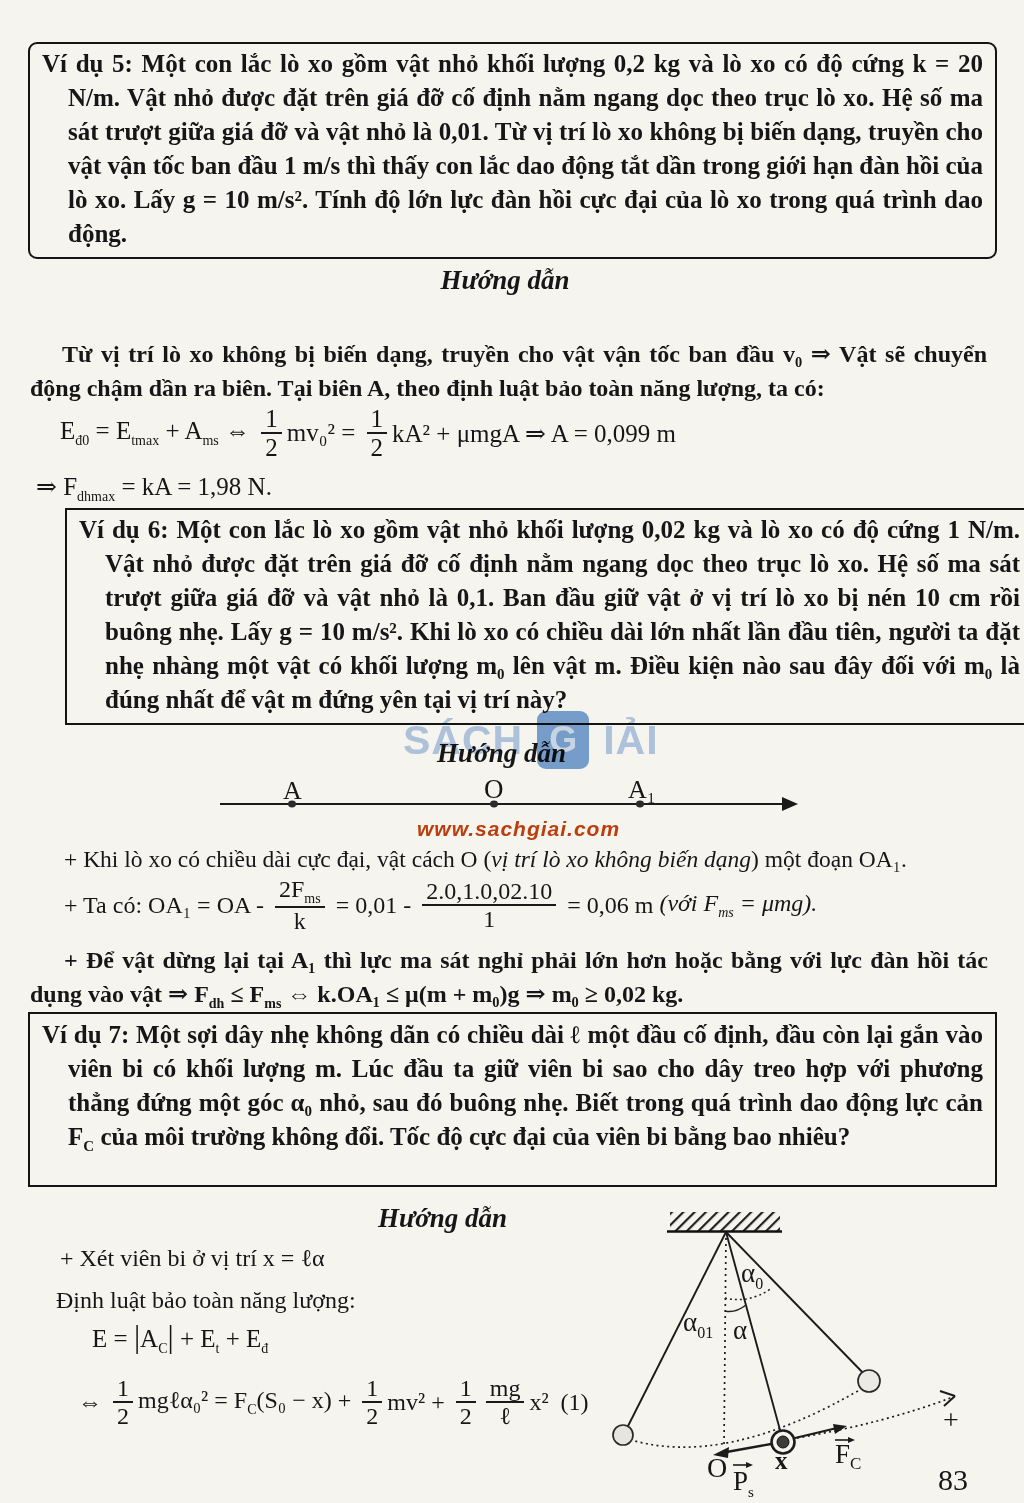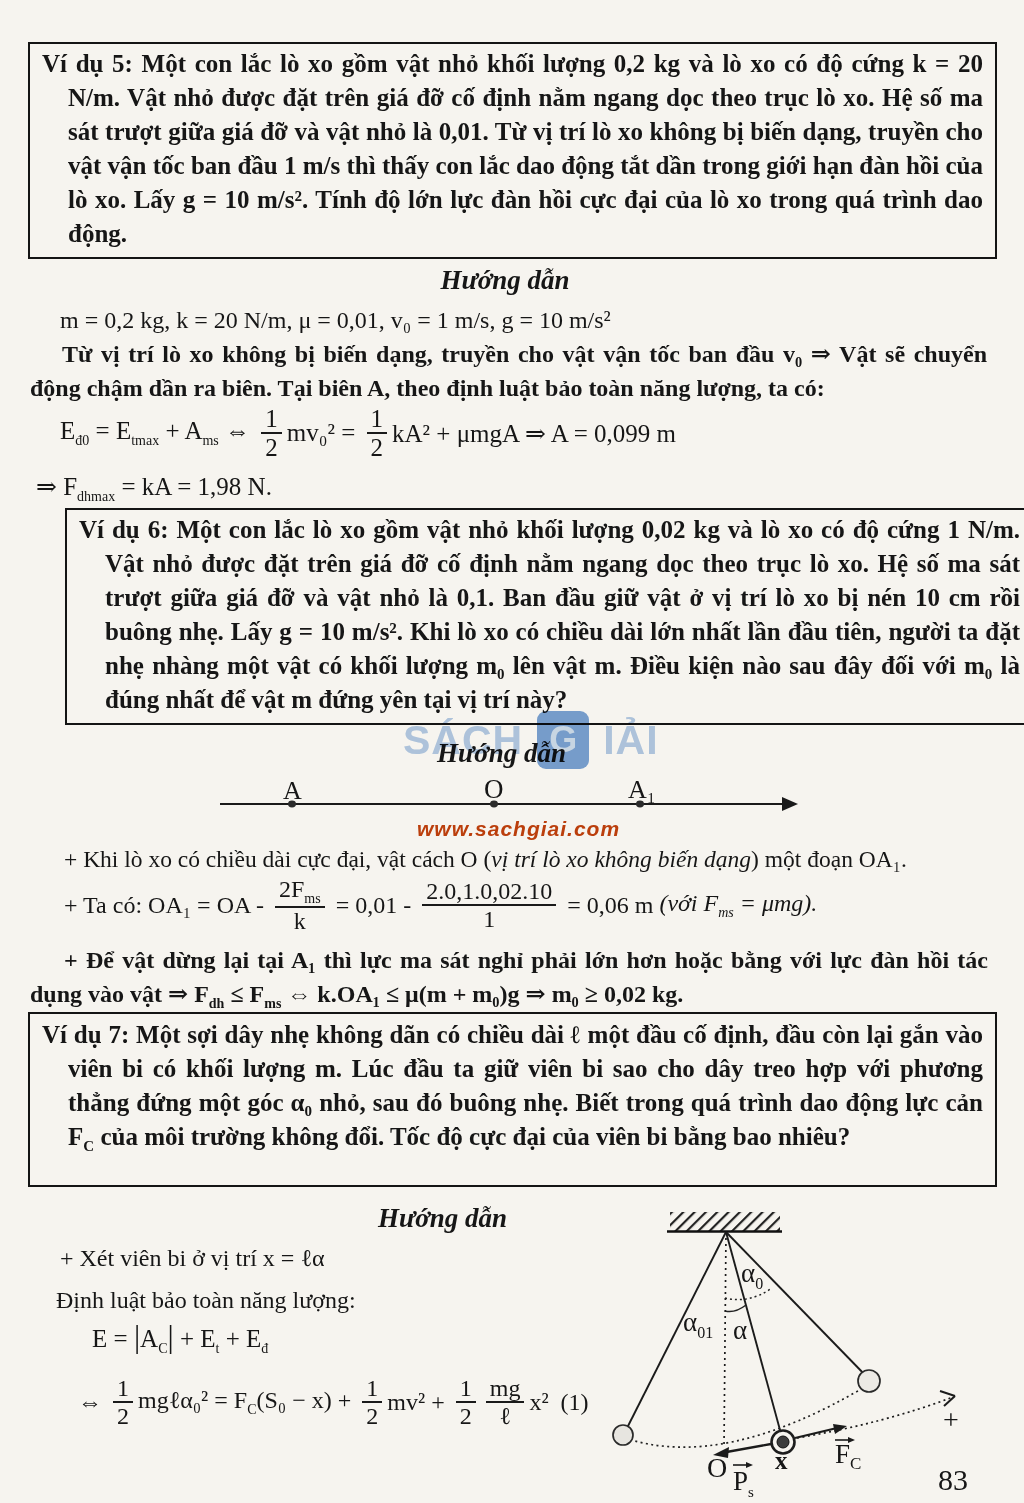--- a/index.html
+++ b/index.html
@@ -40,27 +40,26 @@
   
   svg{position:absolute;overflow:visible;}
   svg text{font-family:"Liberation Serif","DejaVu Serif",serif;fill:#161616;}
   .pagenum{position:absolute;font-size:30px;}
 </style>
 </head>
 <body>
 
 <div class="page">
 
-  <div class="vbox" style="top:42px;">
+  <div class="vbox" style="top:42px;border-radius:9px;">
     <p><b>Ví dụ 5: </b><span>Một con lắc lò xo gồm vật nhỏ khối lượng 0,2 kg và lò xo có độ cứng k = 20 N/m. Vật nhỏ được đặt trên giá đỡ cố định nằm ngang dọc theo trục lò xo. Hệ số ma sát trượt giữa giá đỡ và vật nhỏ là 0,01. Từ vị trí lò xo không bị biến dạng, truyền cho vật vận tốc ban đầu 1 m/s thì thấy con lắc dao động tắt dần trong giới hạn đàn hồi của lò xo. Lấy g = 10 m/s². Tính độ lớn lực đàn hồi cực đại của lò xo trong quá trình dao động.</span></p>
   </div>
 
   <div class="hd center" style="left:0;width:1010px;top:265px;">Hướng dẫn</div>
 
-  <div class="txt" style="left:60px;top:303px;">m = 0,2 kg, k = 20 N/m, μ = 0,01, v₀ = 1 m/s, g = 10 m/s²</div>
 
   <div class="txt just ind" style="left:30px;top:337px;width:957px;">Từ vị trí lò xo không bị biến dạng, truyền cho vật vận tốc ban đầu v₀ ⇒ Vật sẽ chuyển động chậm dần ra biên. Tại biên A, theo định luật bảo toàn năng lượng, ta có:</div>
 
   <div class="formula" style="left:60px;top:400px;height:66px;">
     <span class="fp"><span>E</span><sub>đ0</sub><span> = E</span><sub>tmax</sub><span> + A</span><sub>ms</sub><span> ⇔ </span></span>
     <span class="frac">
         <span class="num">1</span>
         <span class="den">2</span>
       </span>
     <span class="fp">mv₀² = </span>

